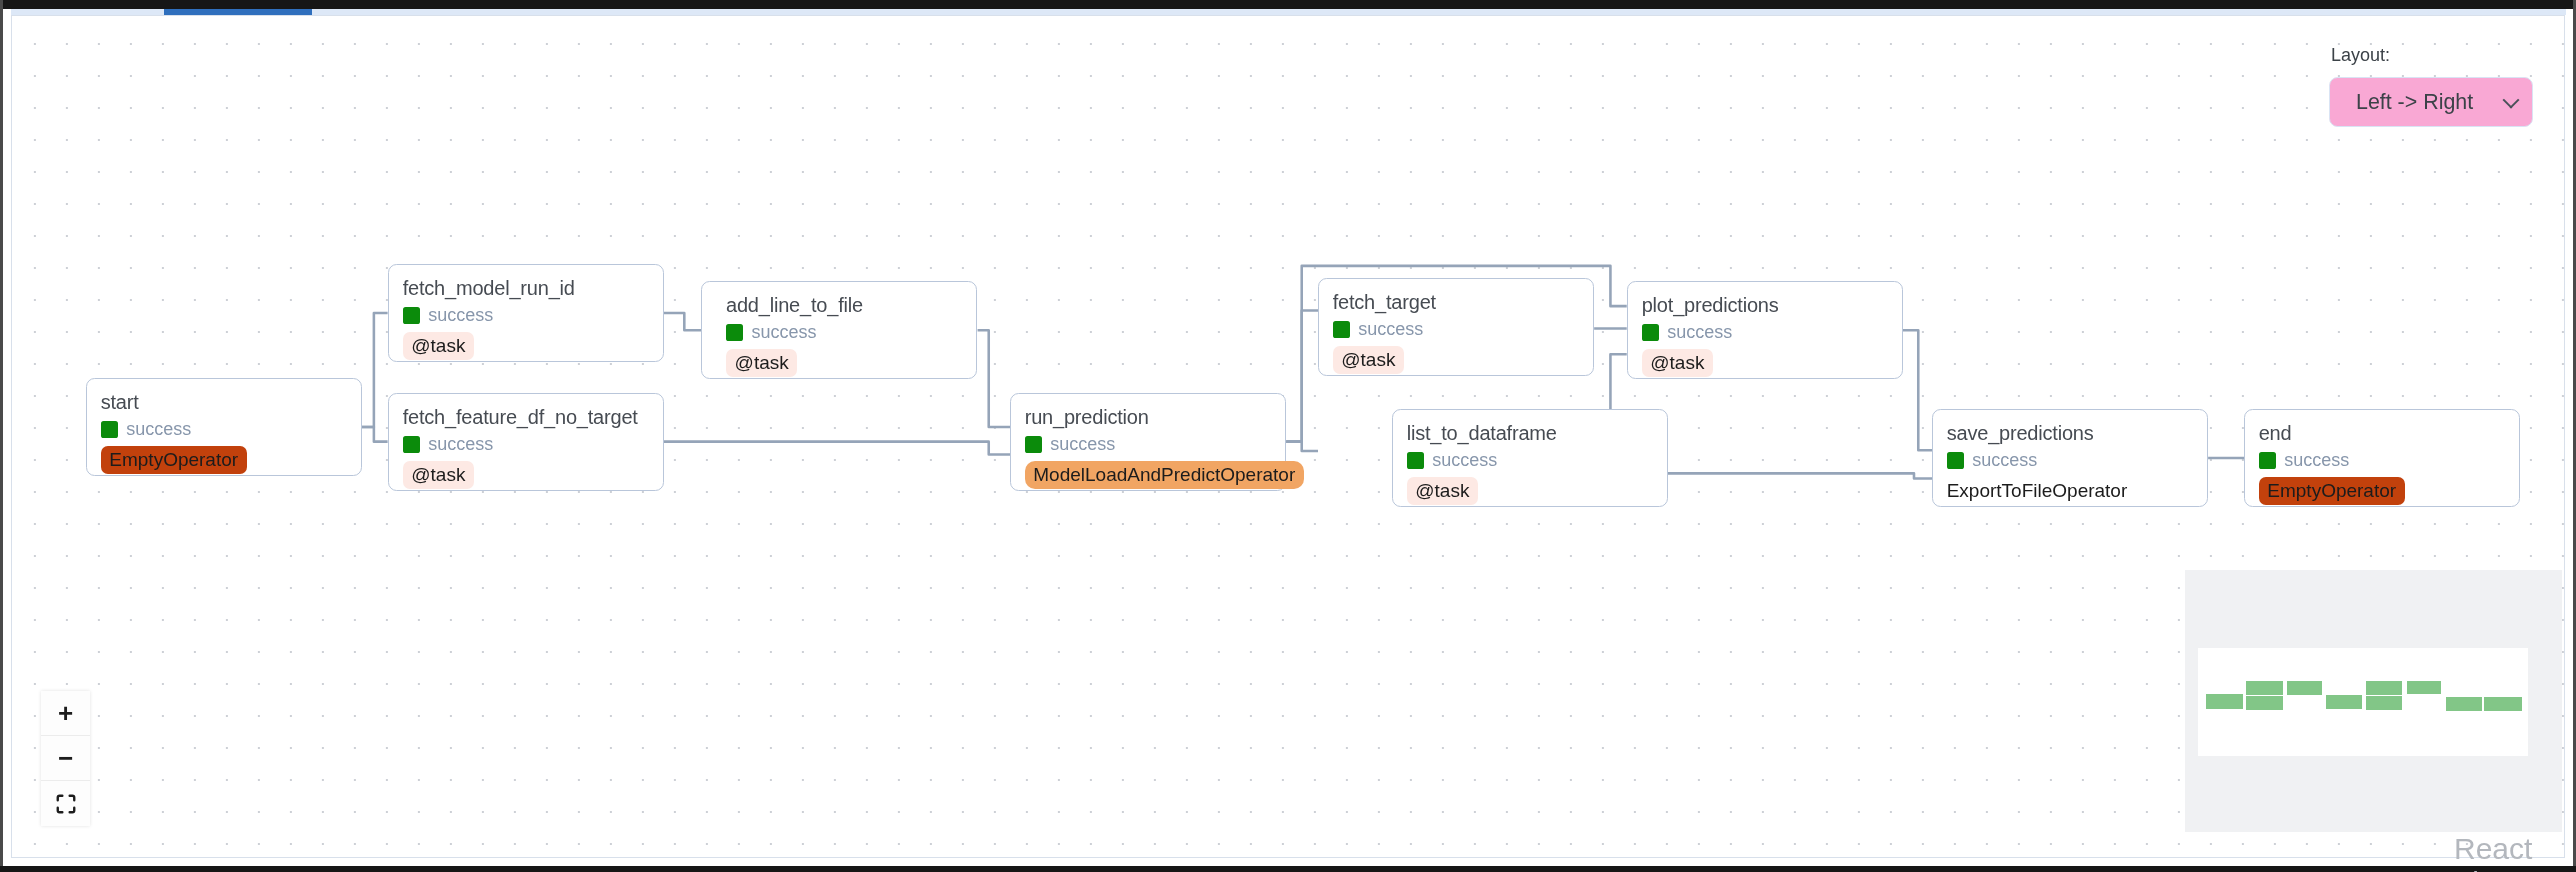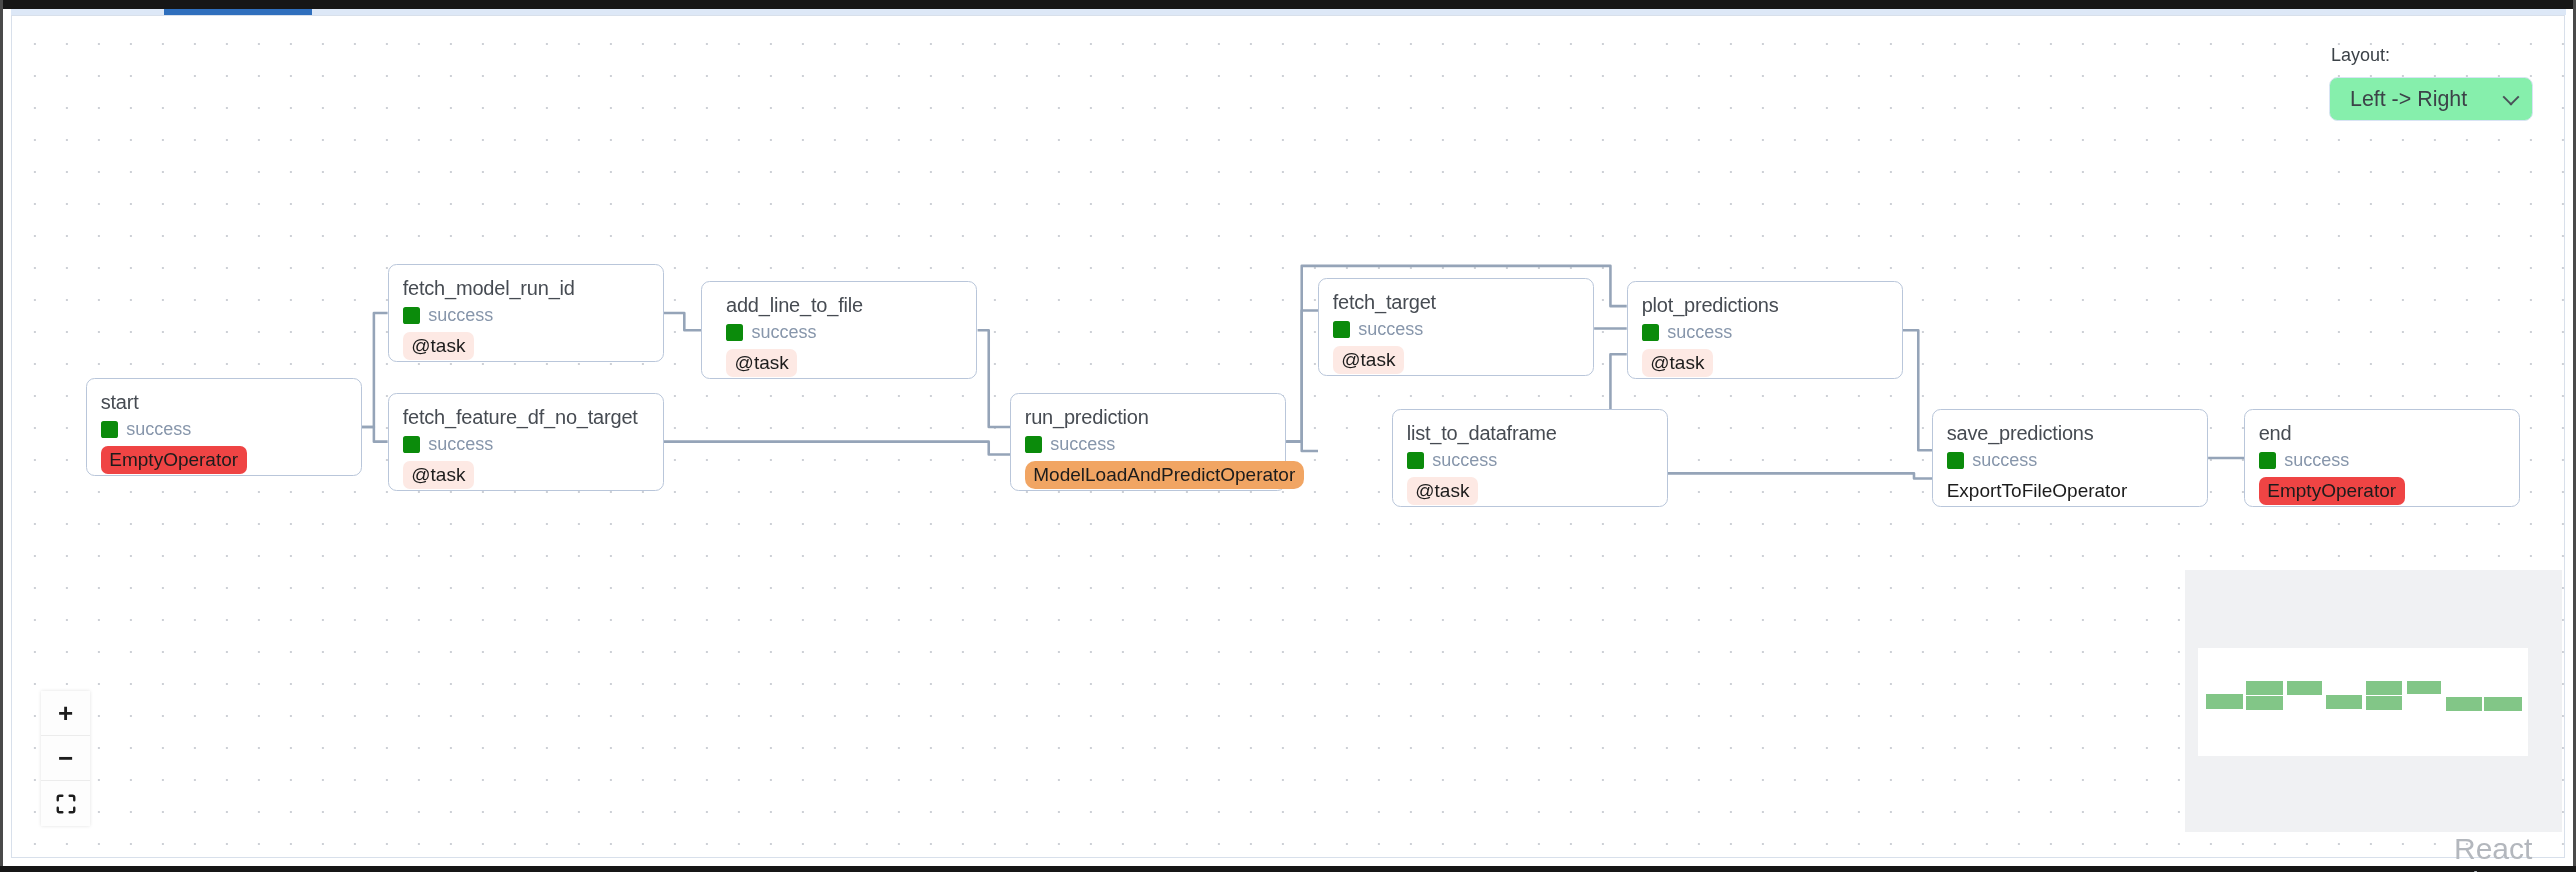--- a/index.html
+++ b/index.html
@@ -22,28 +22,28 @@
   
   .node{position:absolute;width:276px;height:98px;background:#fff;border:1.7px solid #b9c6da;border-radius:8.6px;
     box-sizing:border-box;padding:10.3px 13.7px;cursor:pointer;}
   .node-title{font-size:20px;letter-spacing:-0.2px;color:#464b52;line-height:26px;white-space:nowrap;}
   .status-row{display:flex;align-items:center;margin-top:2.6px;height:24px;}
   .status-square{width:17px;height:17px;border-radius:2.6px;background:#0b8b0b;margin-right:8.6px;flex:none;}
   .status-text{font-size:18px;color:#8796ab;}
   .op-pill{display:inline-block;margin-top:4.3px;font-size:19px;color:#1c1c1c;line-height:26px;
     padding:0.9px 8.6px;border-radius:6.9px;white-space:nowrap;}
   .pill-task{background:#fde9e4;}
-  .pill-empty{background:#ef4444;}
+  .pill-empty{background:#c2410c;}
   .pill-model{background:#f1a563;border-radius:10px;}
   .pill-plain{background:transparent;padding:0.9px 0;text-align:right;}
   
   .layout-label{position:absolute;left:2331px;top:45px;font-size:18px;color:#3c4248;}
-  .layout-select{position:absolute;left:2329px;top:77px;width:204px;height:44px;background:#86efac;
+  .layout-select{position:absolute;left:2329px;top:77px;width:204px;height:50px;background:#f9a8d4;
     border:1.7px solid #d9e4f4;border-radius:8.6px;box-sizing:border-box;display:flex;align-items:center;
-    justify-content:space-between;padding:0 17px 0 20px;cursor:pointer;}
+    justify-content:space-between;padding:0 17px 0 26px;cursor:pointer;}
   .layout-select-text{font-size:21.4px;color:#3c4248;}
   .chev{width:10.3px;height:10.3px;border-right:2.6px solid #4a5058;border-bottom:2.6px solid #4a5058;
     transform:rotate(45deg) translateY(-2.6px);}
   
   .controls{position:absolute;left:41px;top:691px;width:49px;background:#fdfdfd;
     box-shadow:0 0 3.4px rgba(0,0,0,0.12);}
   .ctrl-btn{width:49px;height:45px;background:#fdfdfd;border:none;border-bottom:0.9px solid #ececec;
     display:flex;align-items:center;justify-content:center;font-size:26px;font-weight:bold;color:#1d1d1d;
     cursor:pointer;box-sizing:border-box;padding:0;}
   .ctrl-btn:last-child{border-bottom:none;}

